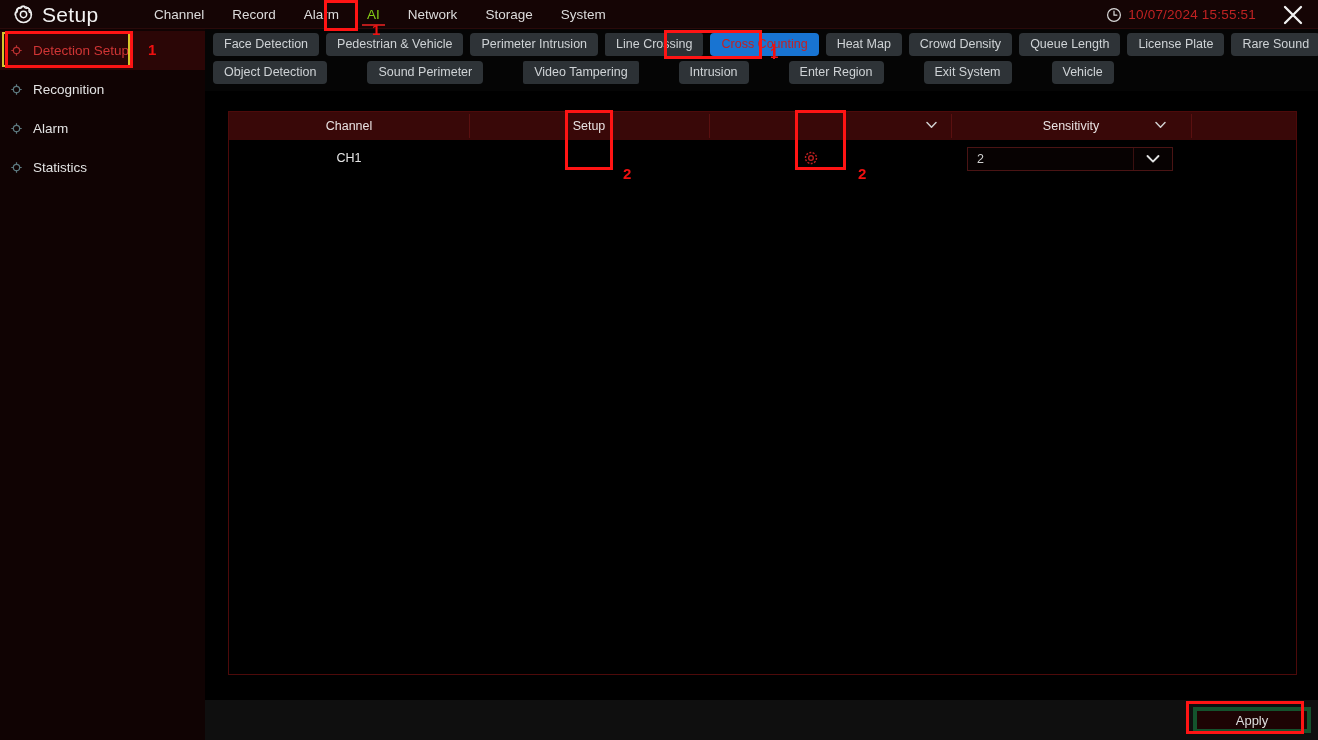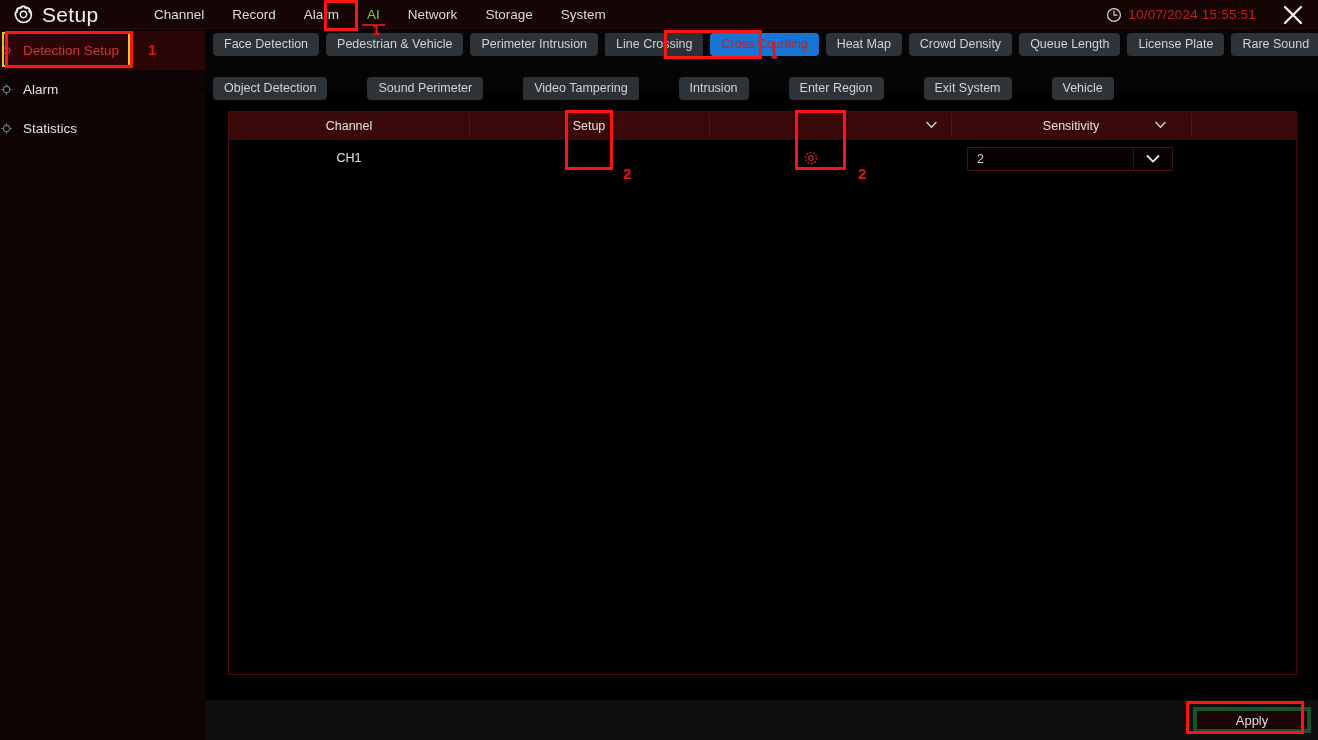--- a/index.html
+++ b/index.html
@@ -49,36 +49,36 @@
     position: absolute; right: 14px; top: 4px; width: 22px; height: 22px;
   }
 
   
   .sidebar {
     position: absolute; left: 0; top: 29px; width: 205px; height: 711px;
     background: #100303;
   }
   .side-item {
     position: relative; height: 39px; display: flex; align-items: center;
-    padding-left: 0; gap: 10px;
+    padding-left: 10px; gap: 10px;
   }
   .side-item .dot { width: 13px; height: 13px; flex: 0 0 13px; }
   .side-label { font-size: 13.5px; color: #e2e2e2; }
   .side-item.selected { background: #2b0606; }
   .side-item.selected .side-label { color: #d03535; }
   .side-sel-border {
     position: absolute; left: 2px; top: 1px; width: 128px; height: 35px;
     border: 2px solid #d8c82a; pointer-events: none;
   }
 
   
   .tabs-area { position: absolute; left: 205px; top: 29px; width: 1113px; height: 62px; background:#050505; }
   .tabrow { position: absolute; display: flex; gap: 7px; }
   .tabrow.r1 { left: 8px; top: 4px; }
-  .tabrow.r2 { left: 8px; top: 48px; gap: 40px; }
+  .tabrow.r2 { left: 8px; top: 32px; gap: 40px; }
   .tab {
     height: 23px; line-height: 23px; padding: 0 11px;
     background: #2e3337; color: #cfd3d6; font-size: 12.5px;
     border-radius: 4px; white-space: nowrap;
   }
   .tab.flat { border-radius: 2px; background:#2c3135; }
   .tab.active { background: #1874d2; color: #c62020; }
 
   
   .table-panel {
@@ -187,20 +187,27 @@
 
     <div class="side-item selected" style="margin-top:2px;">
       <svg class="dot" viewBox="0 0 14 14">
         <circle cx="7" cy="7" r="3.4" fill="none" stroke="#b83030" stroke-width="1.3"></circle>
         <path d="M7 1.4v2.2 M7 10.4v2.2 M1.4 7h2.2 M10.4 7h2.2" stroke="#b83030" stroke-width="1.3"></path>
       </svg>
       <span class="side-label">Detection Setup</span>
       <span class="side-sel-border"></span>
     </div>
 
+    <div class="side-item">
+      <svg class="dot" viewBox="0 0 14 14">
+        <circle cx="7" cy="7" r="3.4" fill="none" stroke="#5d7a80" stroke-width="1.3"></circle>
+        <path d="M7 1.4v2.2 M7 10.4v2.2 M1.4 7h2.2 M10.4 7h2.2" stroke="#5d7a80" stroke-width="1.3"></path>
+      </svg>
+      <span class="side-label">Recognition</span>
+    </div>
 
     <div class="side-item">
       <svg class="dot" viewBox="0 0 14 14">
         <circle cx="7" cy="7" r="3.4" fill="none" stroke="#5d7a80" stroke-width="1.3"></circle>
         <path d="M7 1.4v2.2 M7 10.4v2.2 M1.4 7h2.2 M10.4 7h2.2" stroke="#5d7a80" stroke-width="1.3"></path>
       </svg>
       <span class="side-label">Alarm</span>
     </div>
 
     <div class="side-item">

